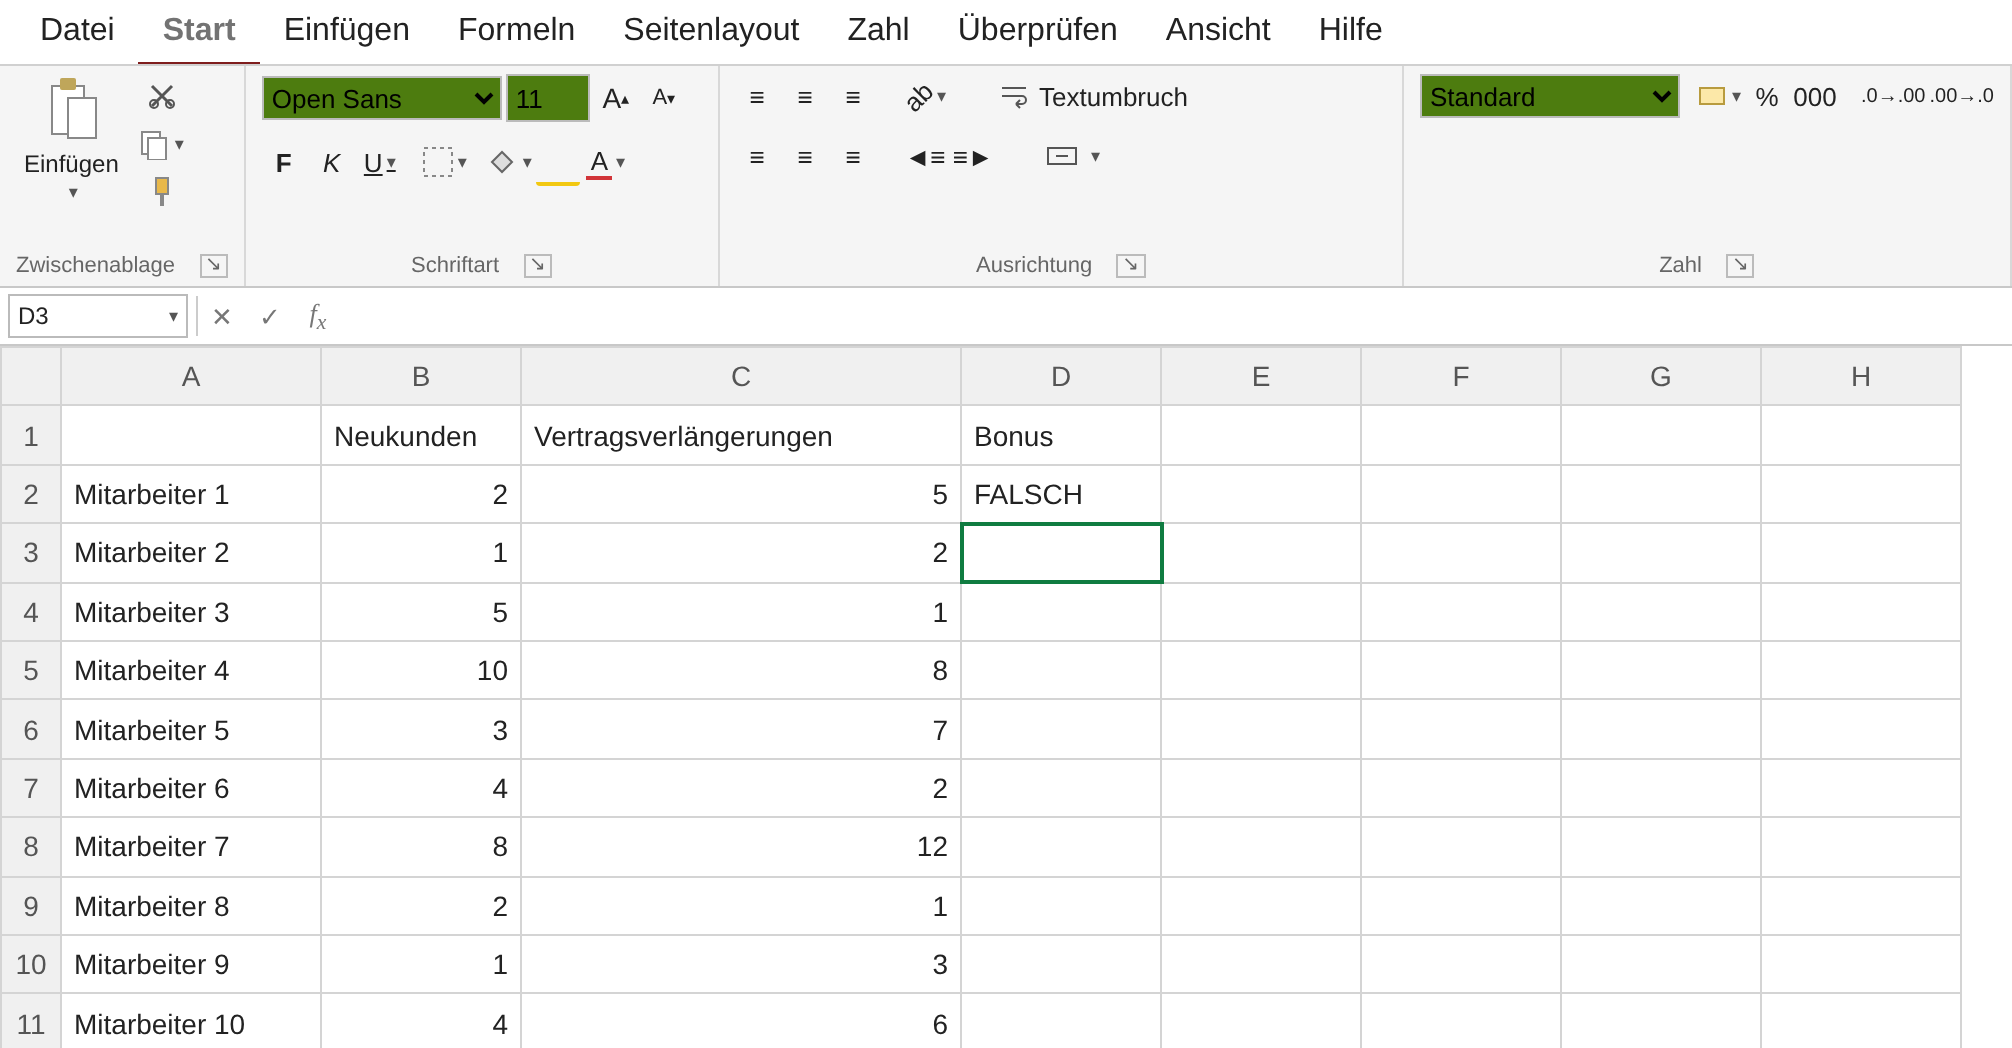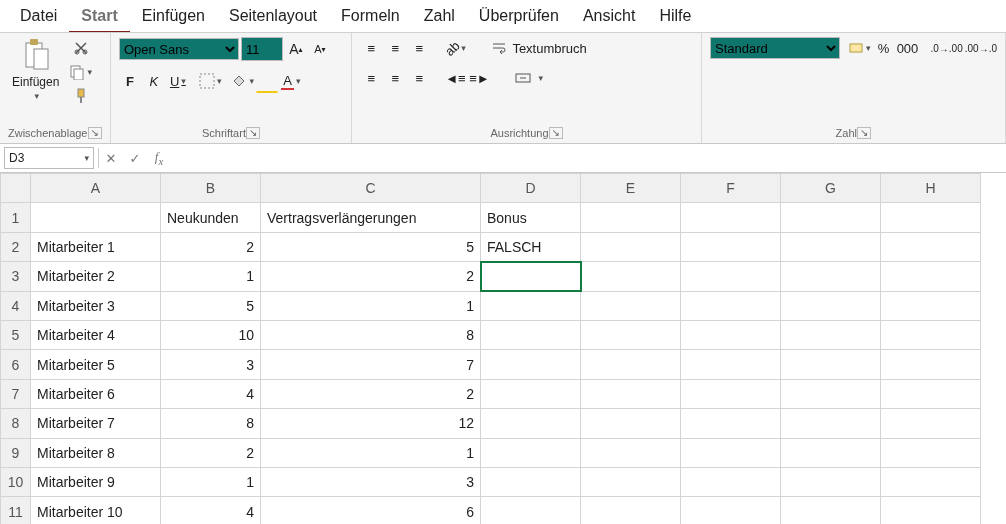--- a/index.html
+++ b/index.html
@@ -2,28 +2,28 @@
 <html><head>
 <meta charset="utf-8">
 <style>
   html,body{margin:0;padding:0;font-family:"Segoe UI",Arial,sans-serif;font-size:13px;color:#222;background:#fff;width:1006px;height:524px;overflow:hidden}
   .tabs{display:flex;align-items:center;height:32px;padding:0 8px;border-bottom:1px solid #d0d0d0;background:#fff}
   .tab{padding:6px 12px;cursor:pointer;font-size:16px}
   .tab.active{font-weight:700;border-bottom:1px solid #7f1d1d;color:#737373}
   .ribbon{display:flex;height:110px;background:#f5f5f5;border-bottom:1px solid #c8c8c8}
   .group{display:flex;flex-direction:column;justify-content:space-between;padding:4px 8px 2px;border-right:1px solid #d8d8d8;position:relative}
   .group-body{display:flex;align-items:flex-start;gap:6px;flex:1}
-  .group-label{font-size:11px;color:#666;text-align:center;padding-bottom:2px;display:flex;justify-content:center;align-items:center;gap:0}
+  .group-label{font-size:11px;color:#666;text-align:center;padding-bottom:2px;display:flex;justify-content:center;align-items:center;gap:12px}
   .launcher{font-size:10px;color:#666;border:1px solid #bbb;padding:0 2px;line-height:10px;cursor:pointer}
   .btn{display:flex;align-items:center;justify-content:center;min-width:22px;height:22px;border-radius:2px;cursor:pointer}
   .vstack{display:flex;flex-direction:column;align-items:center;gap:2px}
   .hstack{display:flex;align-items:center;gap:2px}
   .bigbtn{display:flex;flex-direction:column;align-items:center;gap:2px;padding:2px 4px;cursor:pointer;font-size:12px}
   .chev{font-size:9px;color:#555;margin-left:2px}
-  select,input.fontsize{border:1px solid #bbb;background:#0f766e;font-size:13px;height:22px}
+  select,input.fontsize{border:1px solid #bbb;background:#4d7c0f;font-size:13px;height:22px}
   select.fontname{width:120px}
   input.fontsize{width:32px;text-align:left;padding:0 4px}
   svg{display:block}
   .fmla{display:flex;align-items:center;height:28px;border-bottom:1px solid #c8c8c8;background:#fff}
   .namebox{width:80px;border:1px solid #bbb;margin:2px 4px;height:20px;font-size:12px;padding:0 4px;display:flex;align-items:center;justify-content:space-between}
   .fmla-btn{width:24px;text-align:center;color:#777;cursor:pointer}
   .fx{font-style:italic;font-family:serif}
   .fmla-input{flex:1;border:none;height:22px;font-size:13px;padding:0 6px;outline:none}
   .sheet{display:flex;height:calc(524px - 32px - 110px - 28px);overflow:hidden}
   table{border-collapse:collapse;table-layout:fixed}
@@ -37,22 +37,22 @@
   .underline-r{border-bottom:2px solid #d13438}
   .numfmt{width:130px}
 </style>
 </head>
 <body>
 
 <div class="tabs">
   <div class="tab">Datei</div>
   <div class="tab active">Start</div>
   <div class="tab">Einfügen</div>
+  <div class="tab">Formeln</div>
   <div class="tab">Seitenlayout</div>
-  <div class="tab">Formeln</div>
   <div class="tab">Zahl</div>
   <div class="tab">Überprüfen</div>
   <div class="tab">Ansicht</div>
   <div class="tab">Hilfe</div>
 </div>
 
 <div class="ribbon">
 
   <div class="group" style="width:110px">
     <div class="group-body">

